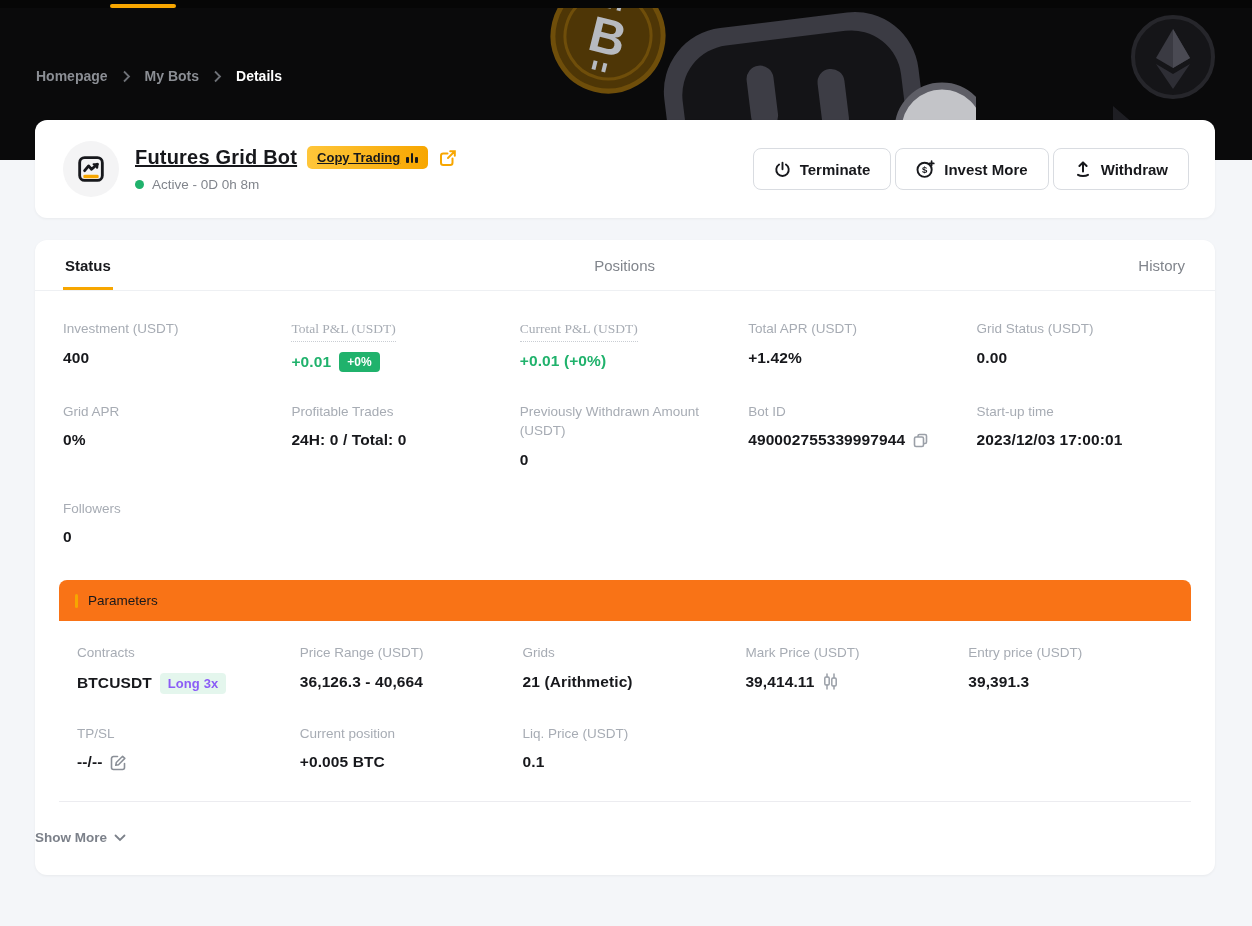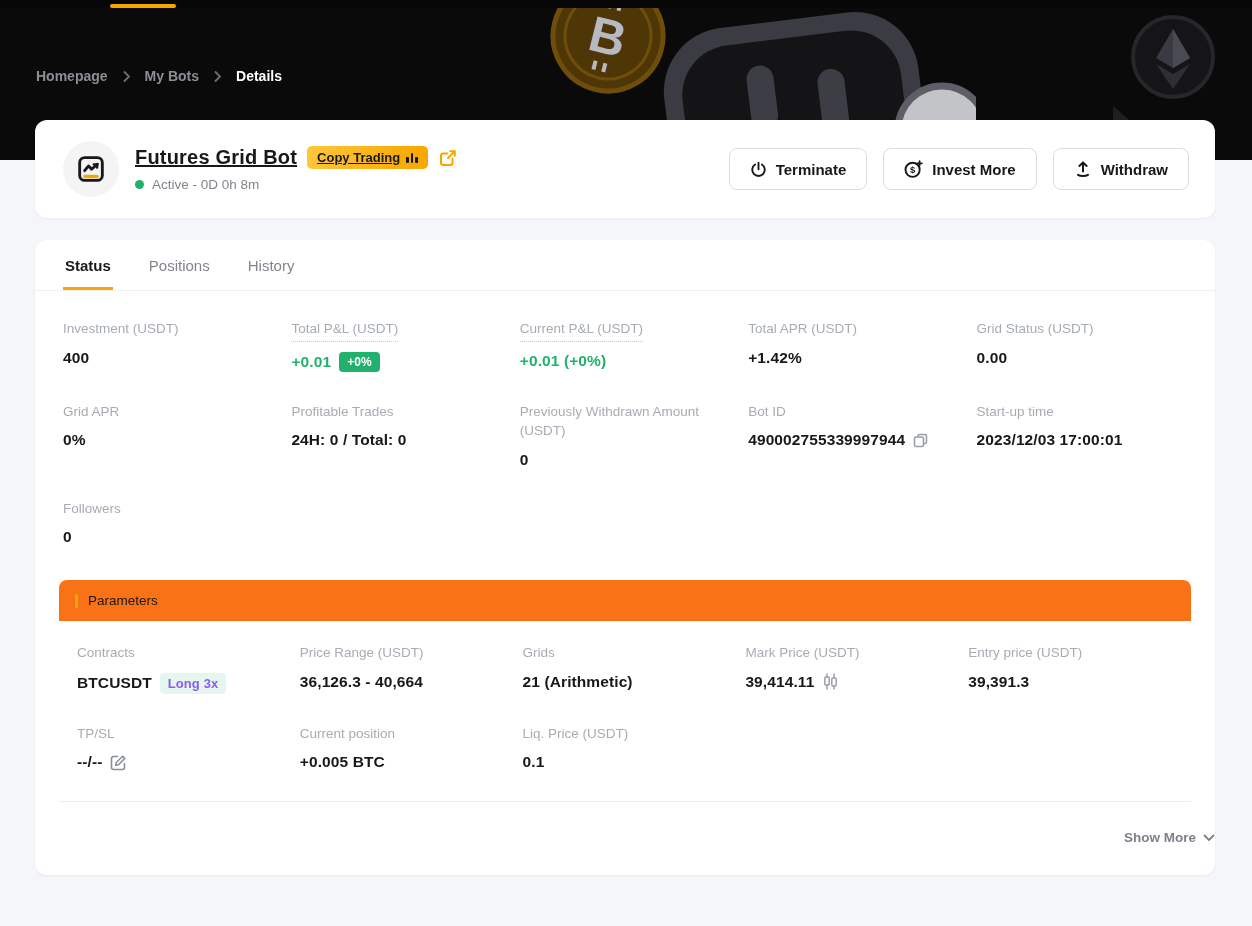--- a/index.html
+++ b/index.html
@@ -25,48 +25,48 @@
   .title-row { display:flex; align-items:center; gap:10px;text-decoration:underline; }
   .bot-title { font-size:20px; font-weight:700; letter-spacing:.2px; }
   .ct-badge { display:flex; align-items:center; gap:6px; background:linear-gradient(90deg,#ffc63a,#f7a600);
     color:#17181c; font-size:13px; font-weight:700; padding:4px 10px; border-radius:5px; cursor:pointer; }
   .ct-bars { display:flex; align-items:flex-end; gap:2px; }
   .ct-bars i { display:block; width:2.5px; background:#17181c; border-radius:1px; }
   .ct-bars i:nth-child(1){height:6px;} .ct-bars i:nth-child(2){height:10px;} .ct-bars i:nth-child(3){height:6px;}
   .status-row { display:flex; align-items:center; gap:8px; margin-top:8px; }
   .status-dot { width:9px; height:9px; border-radius:50%; background:#20b26c; }
   .status-text { color:#81858c; font-size:13.5px; }
-  .hc-buttons { display:flex; gap:16px; }
+  .hc-buttons { display:flex; gap:4px; }
   .btn { display:flex; align-items:center; gap:9px; height:42px; padding:0 20px; background:#fff;
     border:1px solid #d9dce1; border-radius:8px; font-size:15px; font-weight:600; color:#17181c; cursor:pointer; font-family:inherit; }
 
   .main-card { margin:22px 37px 0 35px; background:#fff; border-radius:12px; padding-bottom:30px;
     box-shadow:0 1px 3px rgba(20,21,26,0.05); }
-  .tabs { display:flex; gap:34px; padding:0 28px; border-bottom:1px solid #eef0f3; }
+  .tabs { display:flex; gap:34px; padding:0 28px; border-bottom:1px solid #eef0f3;justify-content:space-between; }
   .tab { padding:17px 2px 13px; font-size:15px; color:#81858c; border-bottom:3px solid transparent; cursor:pointer; }
   .tab.active { color:#17181c; font-weight:700; border-bottom-color:#f7a600; }
 
   .stats { display:grid; grid-template-columns:repeat(5,1fr); column-gap:18px; row-gap:30px; padding:28px 28px 0; }
   .cell .label { font-size:13.5px; color:#a7acb4; line-height:1.45; }
-  .cell .label.dotted { display:inline-block; border-bottom:1px dotted #c9cdd3; padding-bottom:2px; cursor:help; }
+  .cell .label.dotted { display:inline-block; border-bottom:1px dotted #c9cdd3; padding-bottom:2px; cursor:help;font-family:Liberation Serif, serif; }
   .cell .value { margin-top:10px; font-size:15.5px; font-weight:700; color:#17181c; letter-spacing:.1px; }
   .value.row { display:flex; align-items:center; gap:8px; }
   .value.green { color:#20b26c; }
   .pnl-badge { background:#20b26c; color:#fff; font-size:12px; font-weight:700; padding:3px 8px; border-radius:4px; }
   .icon-btn { display:inline-flex; align-items:center; cursor:pointer; }
 
   .params { margin:34px 24px 0; }
   .params-header { display:flex; align-items:center; background:#f97316; border-radius:8px 8px 0 0; padding:13px 16px; }
   .params-accent { width:3px; height:14px; background:#f7a600; border-radius:2px; margin-right:10px; }
   .params-title { font-size:13.5px; color:#17181c; font-weight:500; }
   .params-body { display:grid; grid-template-columns:repeat(5,1fr); column-gap:18px; row-gap:30px;
     padding:22px 18px 30px; border-bottom:1px solid #ececf0; }
   .sym-badge { background:rgba(32,178,108,.12); color:#8b5cf6; font-size:13px; font-weight:600; padding:3px 8px; border-radius:4px; }
 
-  .show-more { display:flex; align-items:center; justify-content:flex-end; gap:7px; margin-top:28px;
+  .show-more { display:flex; align-items:center; justify-content:flex-start; gap:7px; margin-top:28px;
     color:#7c818a; font-size:13.5px; font-weight:700; cursor:pointer; }
 </style>
 </head>
 <body>
 
 <div class="topstrip">
   <div class="topstrip-indicator"></div>
 </div>
 
 <div class="banner">

